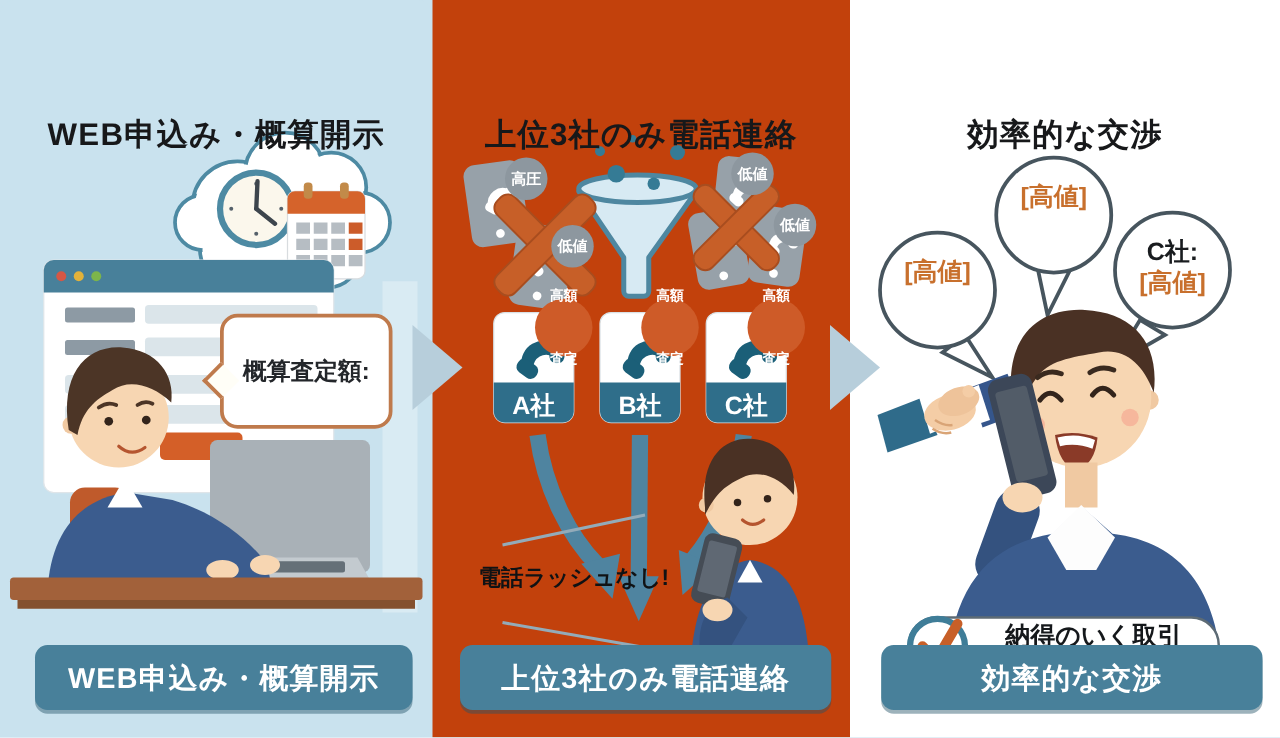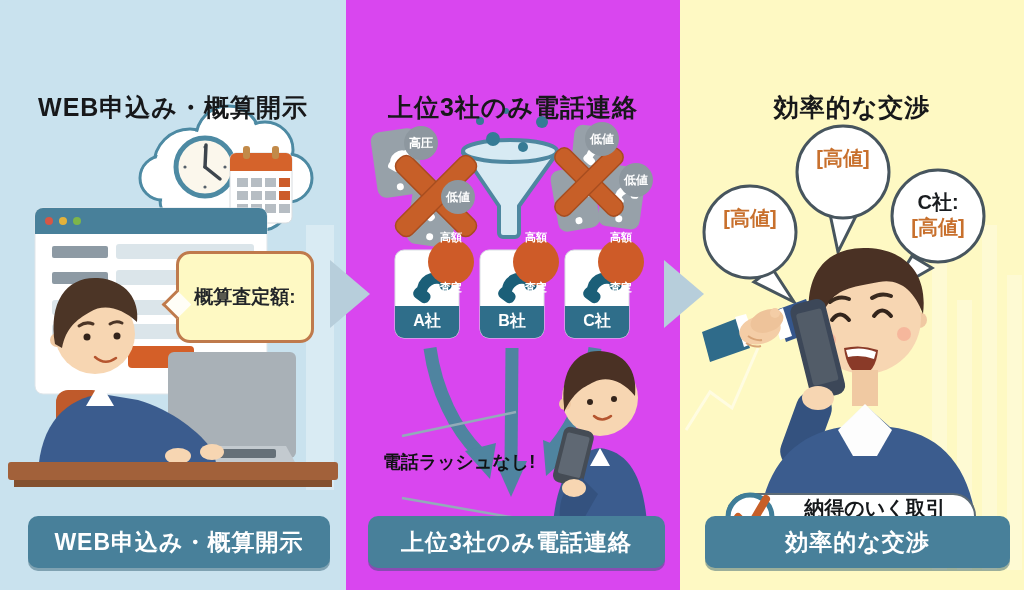--- a/index.html
+++ b/index.html
@@ -1,55 +1,55 @@
 <!DOCTYPE html>
 <html><head>
 <meta charset="utf-8">
 <style>
   html,body{margin:0;padding:0;background:#eef6fa;}
   .stage{position:relative;width:1024px;height:590px;overflow:hidden;
          font-family:"Liberation Sans","DejaVu Sans",sans-serif;background:#c9e2ee;}
   .panel{position:absolute;top:0;height:590px;overflow:hidden;}
   .p1{left:0;width:346px;background:#c9e2ee;border-radius:12px;}
-  .p2{left:346px;width:334px;background:#d946ef;}
-  .p3{left:680px;width:344px;background:#fef9c3;}
+  .p2{left:346px;width:334px;background:#c2410c;}
+  .p3{left:680px;width:344px;background:#ffffff;}
   svg.art{position:absolute;left:0;top:0;}
   .title{position:absolute;top:70px;left:0;width:100%;text-align:center;
          font-size:25px;font-weight:900;color:#17181a;letter-spacing:1px;z-index:3;}
   .banner{position:absolute;top:516px;height:52px;background:#48809a;border-radius:10px;
           color:#fff;font-weight:800;font-size:23px;display:flex;align-items:center;
           justify-content:center;z-index:4;letter-spacing:1px;
           box-shadow:0 3px 0 rgba(38,84,104,.45);}
   .banner1{left:28px;width:302px;}
   .banner2{left:22px;width:297px;}
   .banner3{left:25px;width:305px;}
   .flow-arrow{position:absolute;top:260px;width:0;height:0;z-index:6;
               border-top:34px solid transparent;border-bottom:34px solid transparent;
               border-left:40px solid #b7cedb;}
   .fa1{left:330px;} .fa2{left:664px;}
   
-  .bubble1{position:absolute;left:176px;top:251px;width:132px;height:86px;background:#fef9c3;
+  .bubble1{position:absolute;left:176px;top:251px;width:132px;height:86px;background:#ffffff;
            border:3px solid #bf7a4c;border-radius:14px;display:flex;flex-direction:column;
            align-items:center;justify-content:center;gap:3px;z-index:2;}
   .bubble1::before{content:"";position:absolute;left:-13px;top:40px;width:18px;height:18px;
            background:#fffef7;border-left:3px solid #bf7a4c;border-bottom:3px solid #bf7a4c;
            transform:rotate(45deg);}
   .bubble1 .lbl{font-size:19px;font-weight:800;color:#23262a;}
   .bubble1 .val{font-size:20px;font-weight:800;color:#c8702d;}
   
   .badge-gray{position:absolute;width:34px;height:34px;border-radius:50%;background:#8d979f;
           color:#fff;font-size:12px;font-weight:700;display:flex;align-items:center;
           justify-content:center;z-index:2;}
   .bg1{left:58px;top:126px;} .bg2{left:95px;top:180px;} .bg3{left:239px;top:122px;} .bg4{left:273px;top:163px;}
   .badge-orange{position:absolute;width:46px;height:46px;border-radius:50%;background:#ce5b28;
           color:#fff;font-size:11px;line-height:12px;font-weight:800;display:flex;
           flex-direction:column;align-items:center;justify-content:center;z-index:2;gap:38px;}
   .bo1{left:82px;top:239px;} .bo2{left:167px;top:239px;} .bo3{left:252px;top:239px;}
   .co-label{position:absolute;width:64px;text-align:center;color:#fff;font-weight:800;
-          font-size:16px;z-index:2;}
+          font-size:20px;z-index:2;}
   .co1{left:49px;top:311px;} .co2{left:134px;top:311px;} .co3{left:219px;top:311px;}
   .note{position:absolute;left:14px;top:450px;width:198px;font-size:18px;font-weight:700;
         color:#101214;z-index:2;text-align:center;}
   
   .offer{position:absolute;width:104px;text-align:center;font-weight:800;font-size:20px;
          line-height:25px;color:#191c1f;z-index:2;}
   .offer .val{color:#c8702d;}
   .offer-a{left:18px;top:206px;} .offer-b{left:111px;top:146px;} .offer-c{left:206px;top:190px;}
   .pill{position:absolute;left:46px;top:446px;width:250px;height:46px;background:#fff;
         border:2px solid #5d6b75;border-radius:26px;box-sizing:border-box;display:flex;

